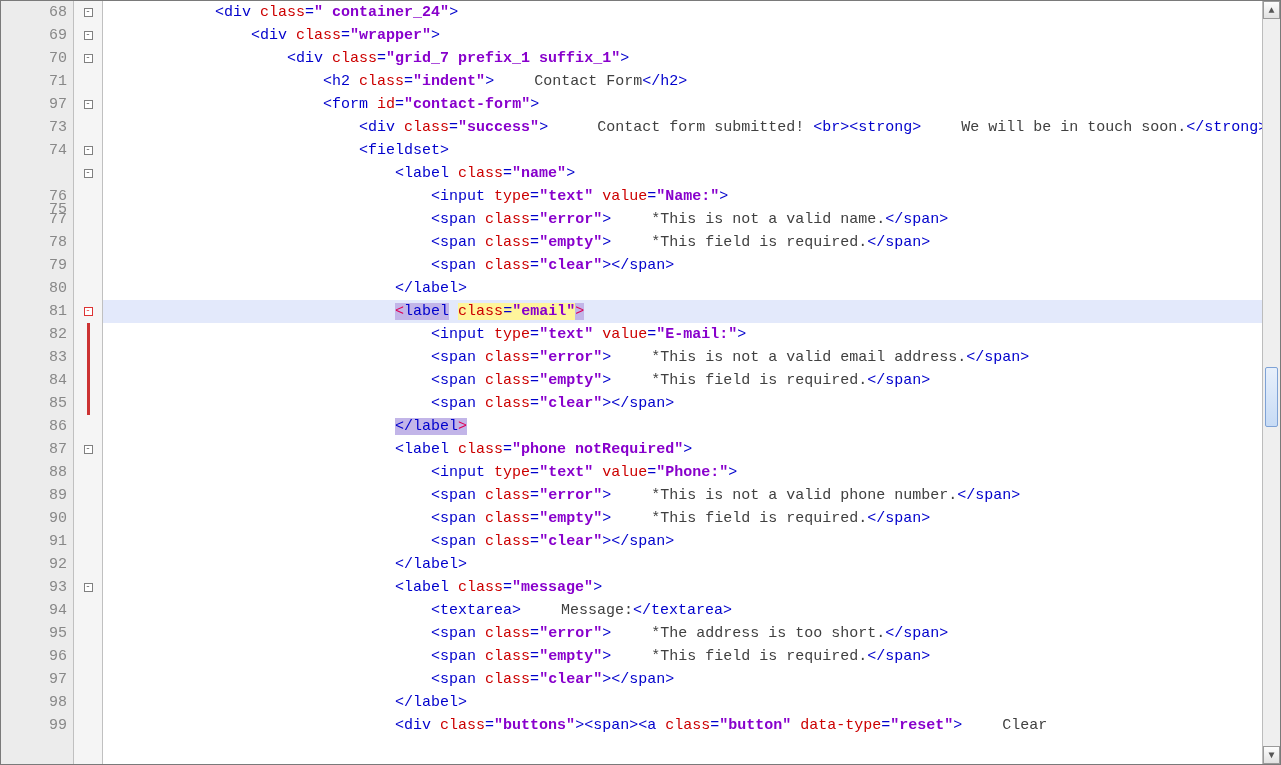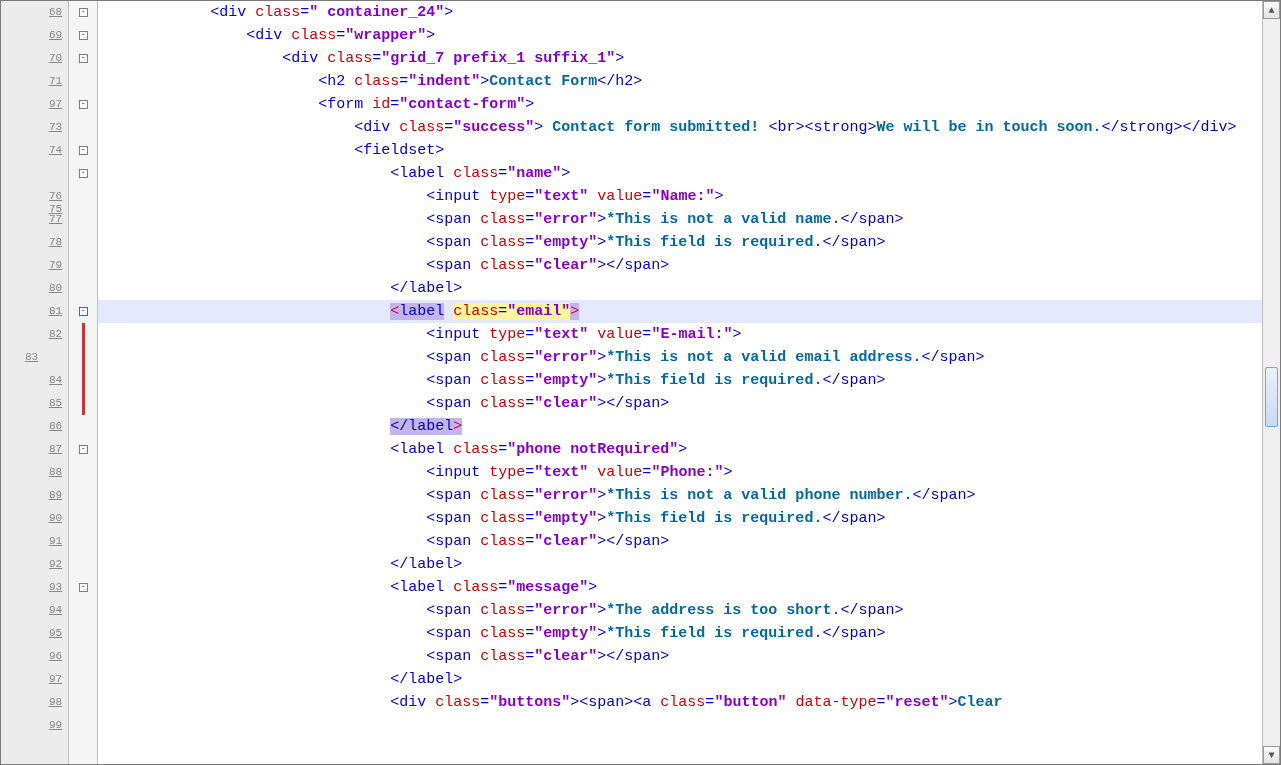--- a/index.html
+++ b/index.html
@@ -27,42 +27,42 @@
     background: #f5f5f5;
     border-right: 1px solid #c0c0c0;
   }
   .code {
     flex: 1 1 auto;
     background: #fff;
     overflow-x: auto;
     position: relative;
   }
   .row { display:flex; align-items:stretch; height:23px; line-height:23px; }
-  .ln { padding-right:6px; font-size:11px;text-decoration:underline; }
+  .ln { padding-right:6px; font-size:15px; }
   .fold {
     width:28px; text-align:center; color:#666; font-size:11px;
     display:flex; align-items:center; justify-content:center;
   }
   .fbox {
     width:9px; height:9px; border:1px solid #808080; background:#fff;
     display:inline-flex; align-items:center; justify-content:center;
     font-size:9px; line-height:7px; color:#555;
   }
   .fbox.red { border-color:#d33; color:#d33; }
   .redbar { width:3px; height:100%; background:#cc3333; }
   .codecell {
     white-space: pre;
     padding-left:4px;
     flex:1;
   }
   .hlrow { background:#e3e9fb; }
   .tag   { color:#0000cc; }
   .attr  { color:#cc0000; }
   .val   { color:#8800cc; font-weight:bold; }
-  .txt   { color:#0369a1; font-weight:bold; }
+  .txt   { color:#404040; font-weight:normal;margin-left:40px; }
   .gt    { color:#0000cc; }
   .selmark1 { background:#fff59c; }
   .selmark2 { background:#c2b5e8; }
   .seltag  { color:#dd0055; }
 
   .scrollbar {
     flex:0 0 18px;
     background:#efefef;
     border-left:1px solid #bcbcbc;
     position:relative;
@@ -124,21 +124,21 @@
       <div class="row">
         <div class="ln" style="flex: 1 1 0%;">80</div>
       </div>
       <div class="row">
         <div class="ln" style="flex: 1 1 0%;">81</div>
       </div>
       <div class="row">
         <div class="ln" style="flex: 1 1 0%;">82</div>
       </div>
       <div class="row">
-        <div class="ln" style="flex: 1 1 0%; text-align: center;">83</div>
+        <div class="ln" style="flex: 1 1 0%;">83</div>
       </div>
       <div class="row">
         <div class="ln" style="flex: 1 1 0%;">84</div>
       </div>
       <div class="row">
         <div class="ln" style="flex: 1 1 0%;">85</div>
       </div>
       <div class="row">
         <div class="ln" style="flex: 1 1 0%;">86</div>
       </div>
@@ -377,20 +377,23 @@
         <div class="codecell">                                    <span class="tag">&lt;span </span><span class="attr">class</span><span class="tag">=</span><span class="val">"empty"</span><span class="gt">&gt;</span><span class="txt">*This field is required.</span><span class="tag">&lt;/span&gt;</span></div>
       </div>
       <div class="row">
         <div class="codecell">                                    <span class="tag">&lt;span </span><span class="attr">class</span><span class="tag">=</span><span class="val">"clear"</span><span class="gt">&gt;</span><span class="tag">&lt;/span&gt;</span></div>
       </div>
       <div class="row">
         <div class="codecell">                                <span class="tag">&lt;/label&gt;</span></div>
       </div>
       <div class="row">
         <div class="codecell">                                <span class="tag">&lt;label </span><span class="attr">class</span><span class="tag">=</span><span class="val">"message"</span><span class="gt">&gt;</span></div>
+      </div>
+      <div class="row">
+        <div class="codecell">                                    <span class="tag">&lt;textarea&gt;</span><span class="txt">Message:</span><span class="tag">&lt;/textarea&gt;</span></div>
       </div>
       <div class="row">
         <div class="codecell">                                    <span class="tag">&lt;span </span><span class="attr">class</span><span class="tag">=</span><span class="val">"error"</span><span class="gt">&gt;</span><span class="txt">*The address is too short.</span><span class="tag">&lt;/span&gt;</span></div>
       </div>
       <div class="row">
         <div class="codecell">                                    <span class="tag">&lt;span </span><span class="attr">class</span><span class="tag">=</span><span class="val">"empty"</span><span class="gt">&gt;</span><span class="txt">*This field is required.</span><span class="tag">&lt;/span&gt;</span></div>
       </div>
       <div class="row">
         <div class="codecell">                                    <span class="tag">&lt;span </span><span class="attr">class</span><span class="tag">=</span><span class="val">"clear"</span><span class="gt">&gt;</span><span class="tag">&lt;/span&gt;</span></div>
       </div>

